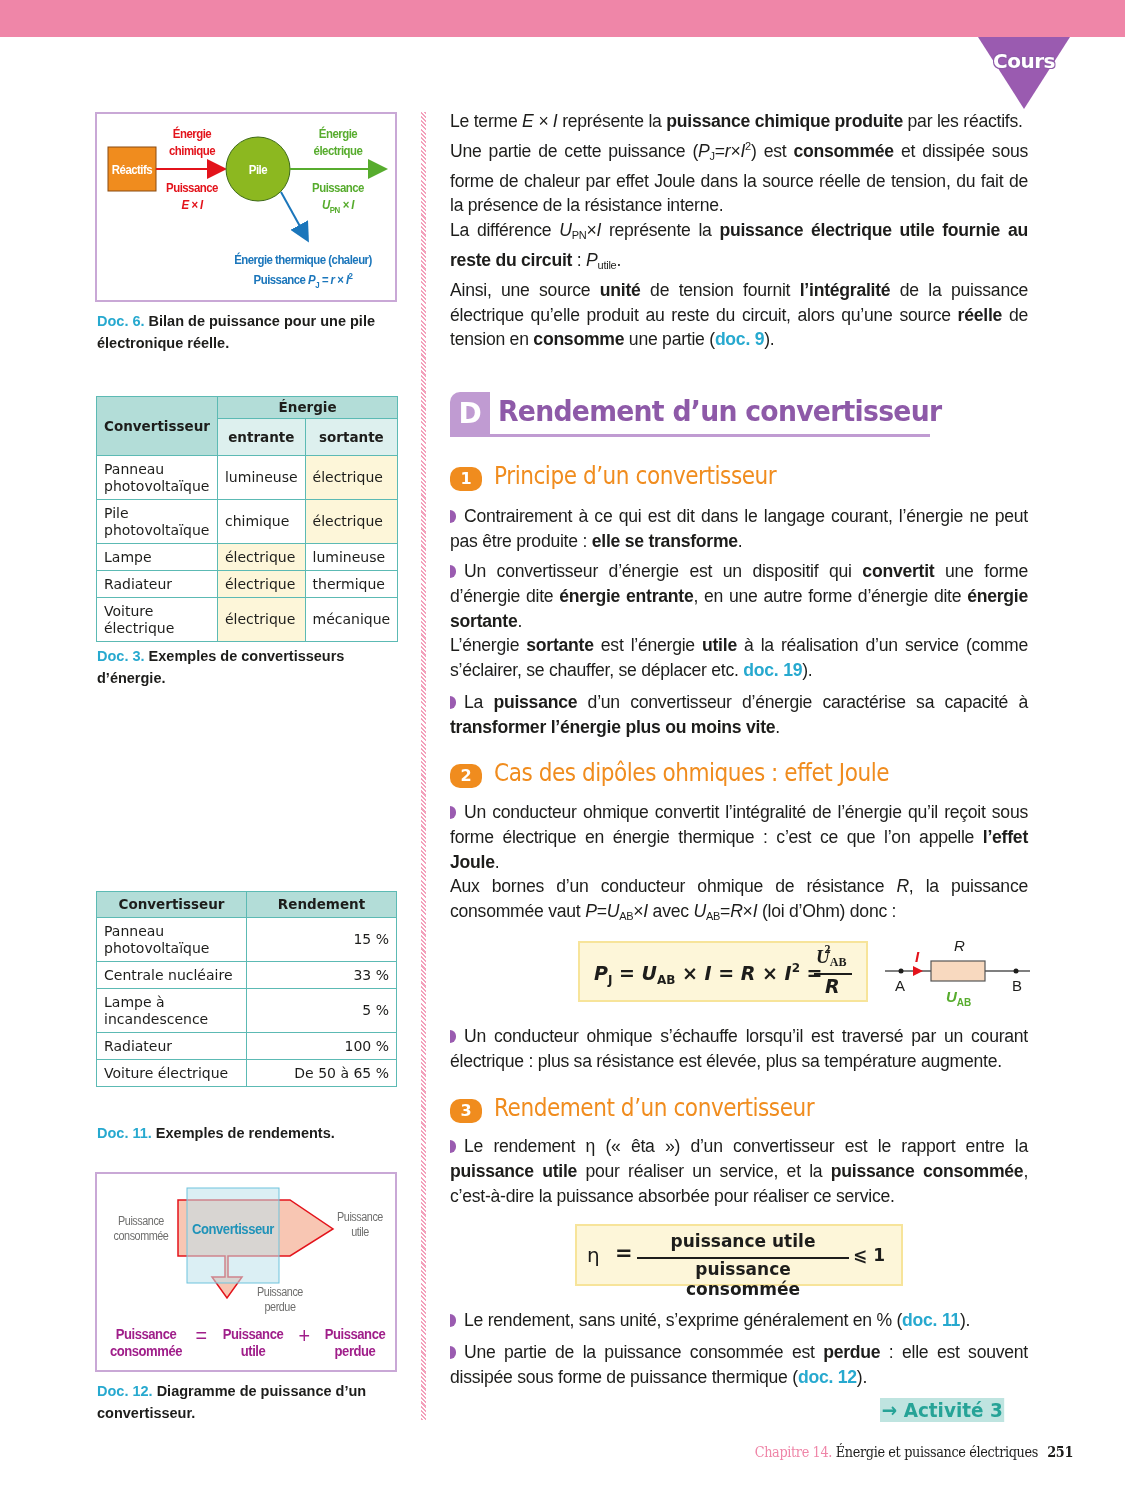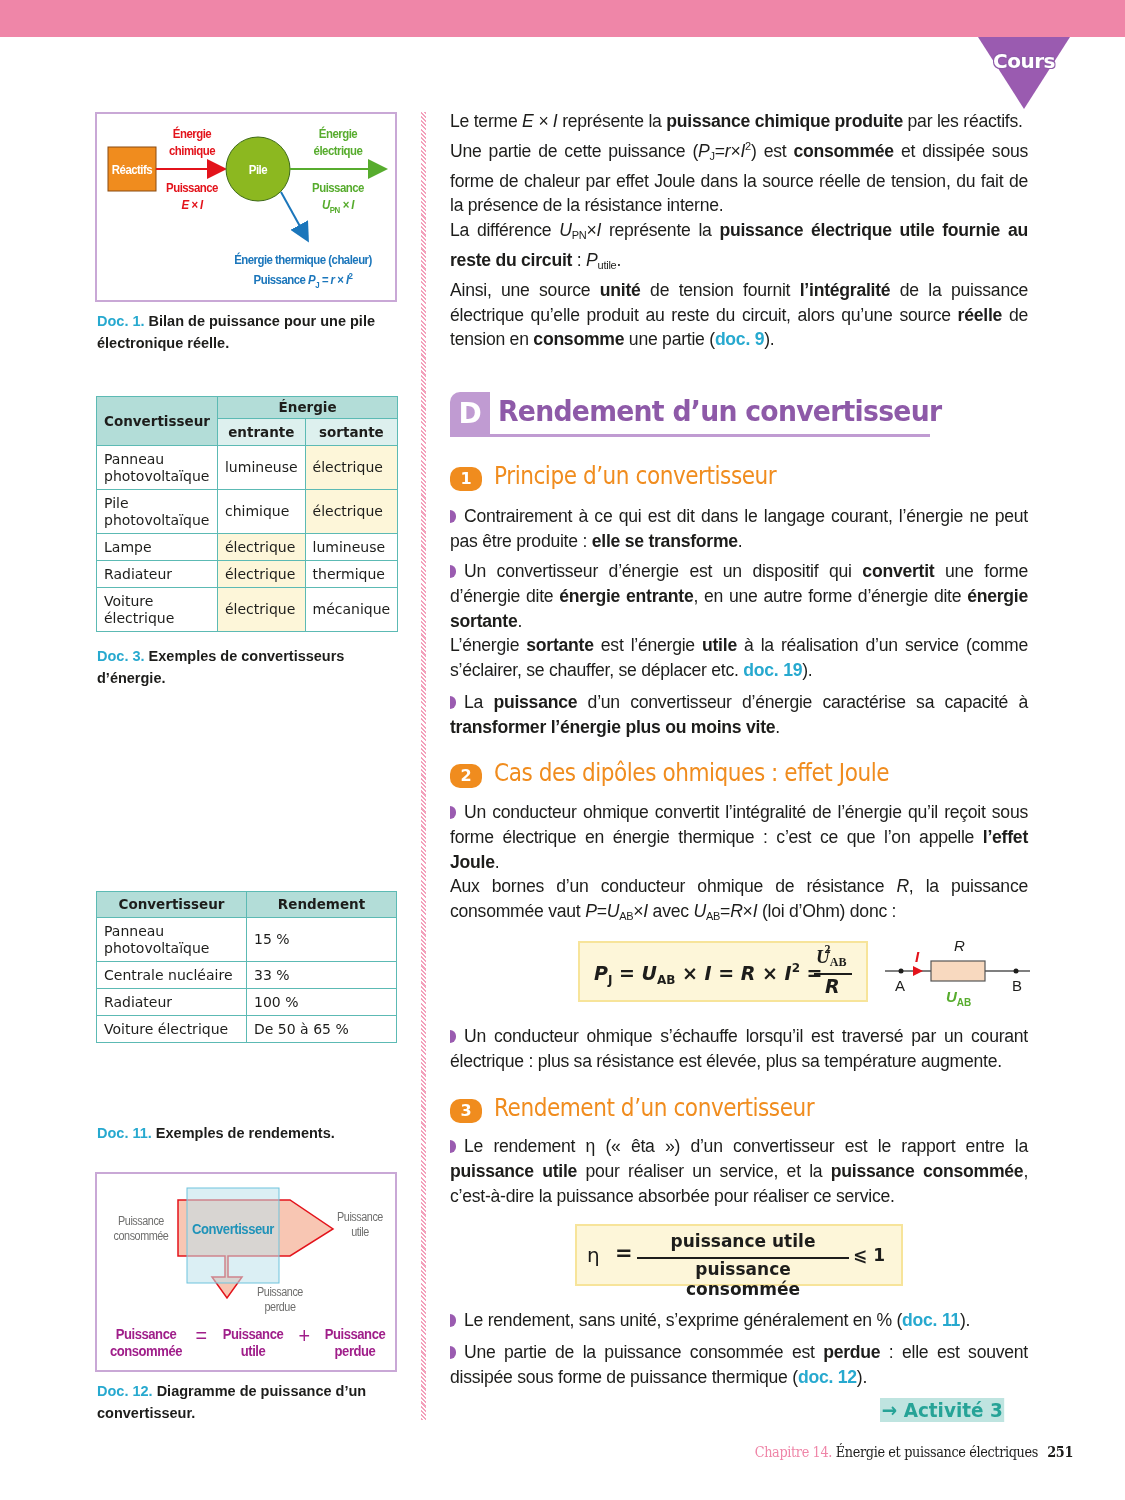--- a/index.html
+++ b/index.html
@@ -25,21 +25,21 @@
   .white { color: #fff; }
 
   .caption { position: absolute; font-size: 14.5px; font-weight: bold; line-height: 22px; color: #1d1d1b; font-family: "Liberation Sans", sans-serif; }
   .caption .doc { color: #27a9cf; }
 
   table.t { position: absolute; border-collapse: collapse; font-size: 14px; font-family: "DejaVu Sans", sans-serif; color: #1d1d1b; }
   table.t td, table.t th { border: 1.5px solid #5cbab4; padding: 2px 7px; line-height: 17px; }
   table.t th { background: #b3ddd8; font-weight: bold; font-size: 13.5px; }
   table.t th.sub { background: #ddf0ee; }
   table.t td.y { background: #fdf6d9; }
-  table.t td.c { text-align: left; margin-top: 6px; }
+  table.t td.c { text-align: right; margin-top: 6px; }
 
   .doc12 { position: absolute; left: 95px; top: 1172px; width: 302px; height: 200px; border: 2px solid #c9a8d6; background: #fff; }
   .doc12 svg { position: absolute; left: 0; top: 0; }
   .d12 { position: absolute; font-family: "Liberation Sans", sans-serif; font-size: 12px; line-height: 15px; color: #6f6f6e; text-align: center; letter-spacing: -0.5px; transform: scaleX(0.9); transform-origin: center top; }
   .d12.conv { color: #1f93b9; font-weight: bold; font-size: 14.5px; }
   .d12.mag { color: #a01f8a; font-weight: bold; font-size: 14.5px; line-height: 17px; }
   .d12.op { color: #a01f8a; font-size: 22px; font-weight: normal; }
 
   
   .para { position: absolute; left: 450px; width: 578px; font-size: 17.6px; line-height: 24.8px; text-align: justify; font-family: "Liberation Sans", sans-serif; color: #1d1d1b; letter-spacing: -0.25px; }
@@ -132,31 +132,31 @@
   <div class="d9 green" style="left:200px; top:65px; width:82px;">
     <div>Puissance</div>
     <div style="font-style:italic"><span>U</span><sub style="font-size:9px;font-style:normal">PN</sub><span> × I</span></div>
   </div>
   <div class="d9 blue" style="left:116px; top:137px; width:180px;">
     <div>Énergie thermique (chaleur)</div>
     <div><span>Puissance </span><i>P</i><sub style="font-size:9px">J</sub><i> = r × I</i><sup style="font-size:9px">2</sup></div>
   </div>
 </div>
 <div class="caption" style="left:97px; top:310px; width:300px;">
-  <span class="doc">Doc. 1.</span> <span>Bilan de puissance pour une pile électronique réelle.</span>
+  <span class="doc">Doc. 6.</span> <span>Bilan de puissance pour une pile électronique réelle.</span>
 </div>
 
 <table class="t" style="left:96px; top:396px; width:301px;">
   <tbody>
       <tr>
     <th rowspan="2" style="width:126px;">Convertisseur</th>
     <th colspan="2">Énergie</th>
   </tr>
   <tr>
-    <th class="sub" style="height:27px;">entrante</th>
+    <th class="sub" style="height:37px;">entrante</th>
     <th class="sub">sortante</th>
   </tr>
   <tr style="height:44px">
     <td>Panneau photovoltaïque</td>
         <td>lumineuse</td>
         <td class="y">électrique</td>
   </tr>
   <tr style="height:44px">
     <td>Pile photovoltaïque</td>
         <td>chimique</td>
@@ -189,20 +189,24 @@
     <th style="width:150px;">Convertisseur</th>
     <th>Rendement</th>
   </tr>
   <tr style="height:44px">
         <td>Panneau photovoltaïque</td>
         <td class="c">15 %</td>
       </tr>
   <tr style="height:27px">
         <td>Centrale nucléaire</td>
         <td class="c">33 %</td>
+      </tr>
+  <tr style="height:44px">
+        <td>Lampe à incandescence</td>
+        <td class="c">5 %</td>
       </tr>
   <tr style="height:27px">
         <td>Radiateur</td>
         <td class="c">100 %</td>
       </tr>
   <tr style="height:27px">
         <td>Voiture électrique</td>
         <td class="c">De 50 à 65 %</td>
       </tr>
 </tbody>

